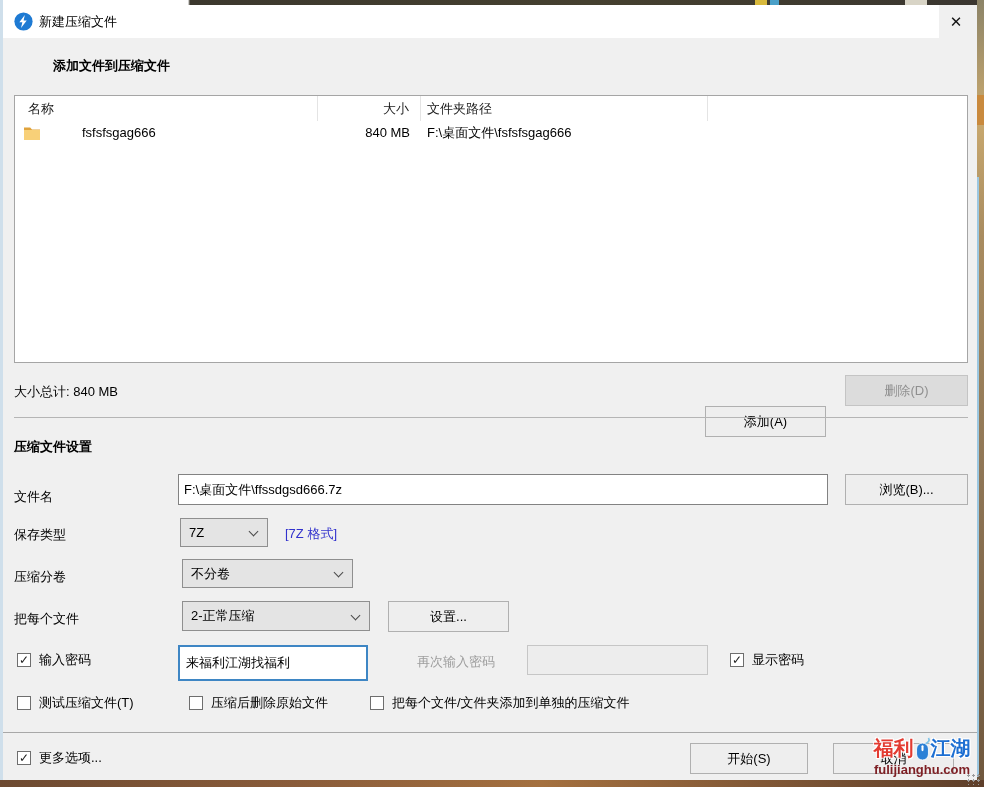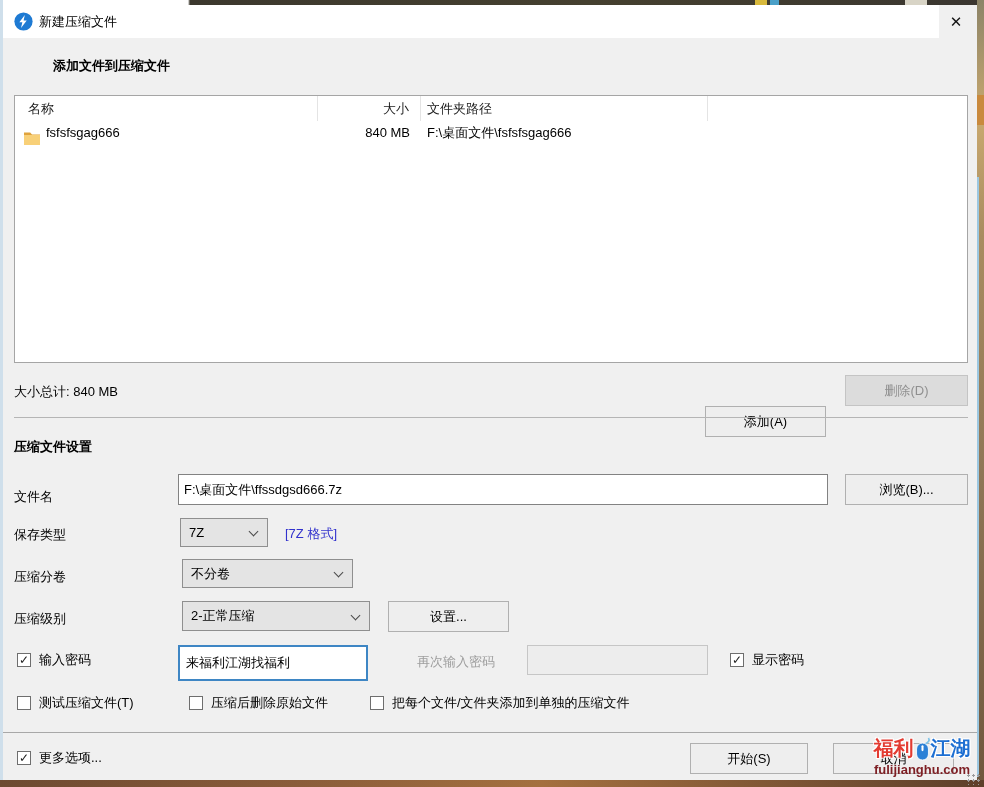--- a/index.html
+++ b/index.html
@@ -39,21 +39,21 @@
   .filelist { position:absolute; left:11px; top:90px; width:954px; height:268px;
     background:#fff; border:1px solid #a5a5a5; }
   .flex-row { display:flex; }
   .hcell { height:25px; line-height:25px; border-right:1px solid #e4e4e4; color:#1a1a1a;
     overflow:hidden; white-space:nowrap; }
   .c1 { width:303px; padding-left:13px; }
   .c2 { width:103px; text-align:right; padding-right:11px; }
   .c3 { width:287px; padding-left:6px; }
   .c4 { flex:1; border-right:none; }
   .fcell { height:24px; line-height:24px; overflow:hidden; white-space:nowrap; border-right:none; }
-  .name-cell { display:flex; align-items:flex-end; padding-left:9px; }
+  .name-cell { display:flex; align-items:center; padding-left:9px;gap:36px; }
   .folder-svg { margin-right:6px; flex:none; }
 
   .total { position:absolute; left:11px; top:378px; font-size:13px; }
 
   .btn { position:absolute; background:#eeeeee; border:1px solid #b0b0b0; font-size:13px;
     display:flex; align-items:center; justify-content:center; color:#000;
     font-family:"Liberation Sans", sans-serif; }
   .btn.disabled { background:#dcdcdc; border-color:#c4c4c4; color:#8f8f8f; }
 
   .divider { position:absolute; height:1px; background:#b5b5b5; }
@@ -158,21 +158,21 @@
     <span class="chev"></span>
   </div>
   <div class="link" style="left:282px; top:520px;">[7Z 格式]</div>
 
   <div class="form-label" style="left:11px; top:563px;">压缩分卷</div>
   <div class="select" style="left:179px; top:554px; width:171px; height:29px;">
     <span>不分卷</span>
     <span class="chev"></span>
   </div>
 
-  <div class="form-label" style="left:11px; top:605px;">压缩级别</div>
+  <div class="form-label" style="left:11px; top:605px;">把每个文件</div>
   <div class="select" style="left:179px; top:596px; width:188px; height:30px;">
     <span>2-正常压缩</span>
     <span class="chev" style="top:10px;"></span>
   </div>
   <div class="btn" style="left:385px; top:596px; width:121px; height:31px;">设置...</div>
 
   <div class="cbrow" style="left:14px; top:647px;">
     <span class="cb">✓</span>
     <span>输入密码</span>
   </div>

